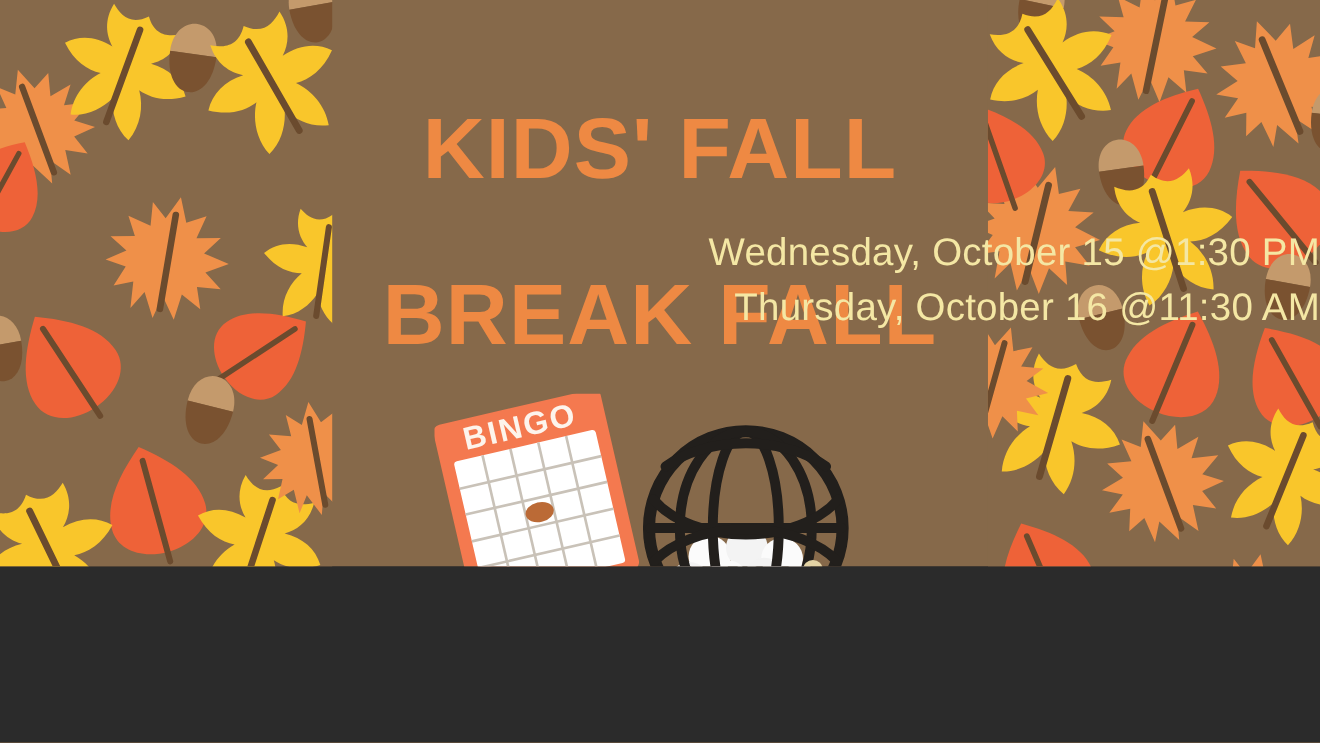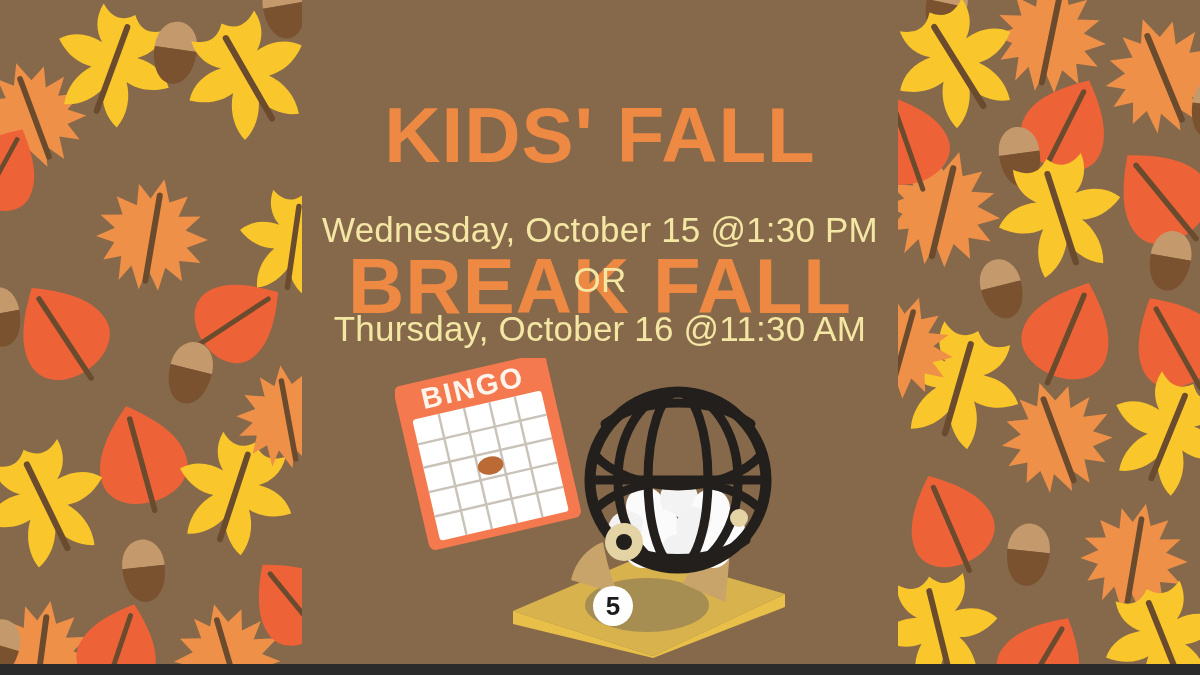--- a/index.html
+++ b/index.html
@@ -4,21 +4,21 @@
 <title>Kids' Fall Break Bingo Flyer</title>
 <style>
   html, body {
     margin: 0;
     padding: 0;
     background: #2b2b2b;
   }
   #poster {
     position: relative;
     width: 1200px;
-    height: 664px;
+    height: 515px;
     overflow: hidden;
     background: #86694a;
     font-family: "Liberation Sans", sans-serif;
   }
 
   
   .leaf-band {
     position: absolute;
     top: 0;
     height: 675px;
@@ -42,21 +42,21 @@
     line-height: 0.97;
     font-weight: 700;
     letter-spacing: 1px;
     white-space: pre-line;
   }
   .subtitle {
     position: absolute;
     left: 0;
     right: 0;
     top: 205px;
-    text-align: center;
+    text-align: right;
     color: #f4e7a4;
     font-size: 35px;
     line-height: 1.42;
     font-weight: 300;
     letter-spacing: 0.2px;
   }
   .subtitle div { display: block; }
 
   
   .illustration {
@@ -167,21 +167,20 @@
     </svg>
   </div>
 
   <div class="headline">
     <div>KIDS' FALL</div>
     <div>BREAK FALL</div>
   </div>
 
   <div class="subtitle">
     <div>Wednesday, October 15 @1:30 PM</div>
-    <div>OR</div>
     <div>Thursday, October 16 @11:30 AM</div>
   </div>
 
   <div class="illustration">
     <svg width="410" height="300" viewBox="0 0 410 300" xmlns="http://www.w3.org/2000/svg">
 
       <g transform="translate(92,92) rotate(-13)">
         <rect x="-78" y="-82" width="156" height="168" rx="7" fill="#f4794f"></rect>
         <rect x="-66" y="-46" width="132" height="124" rx="3" fill="#ffffff"></rect>
 

